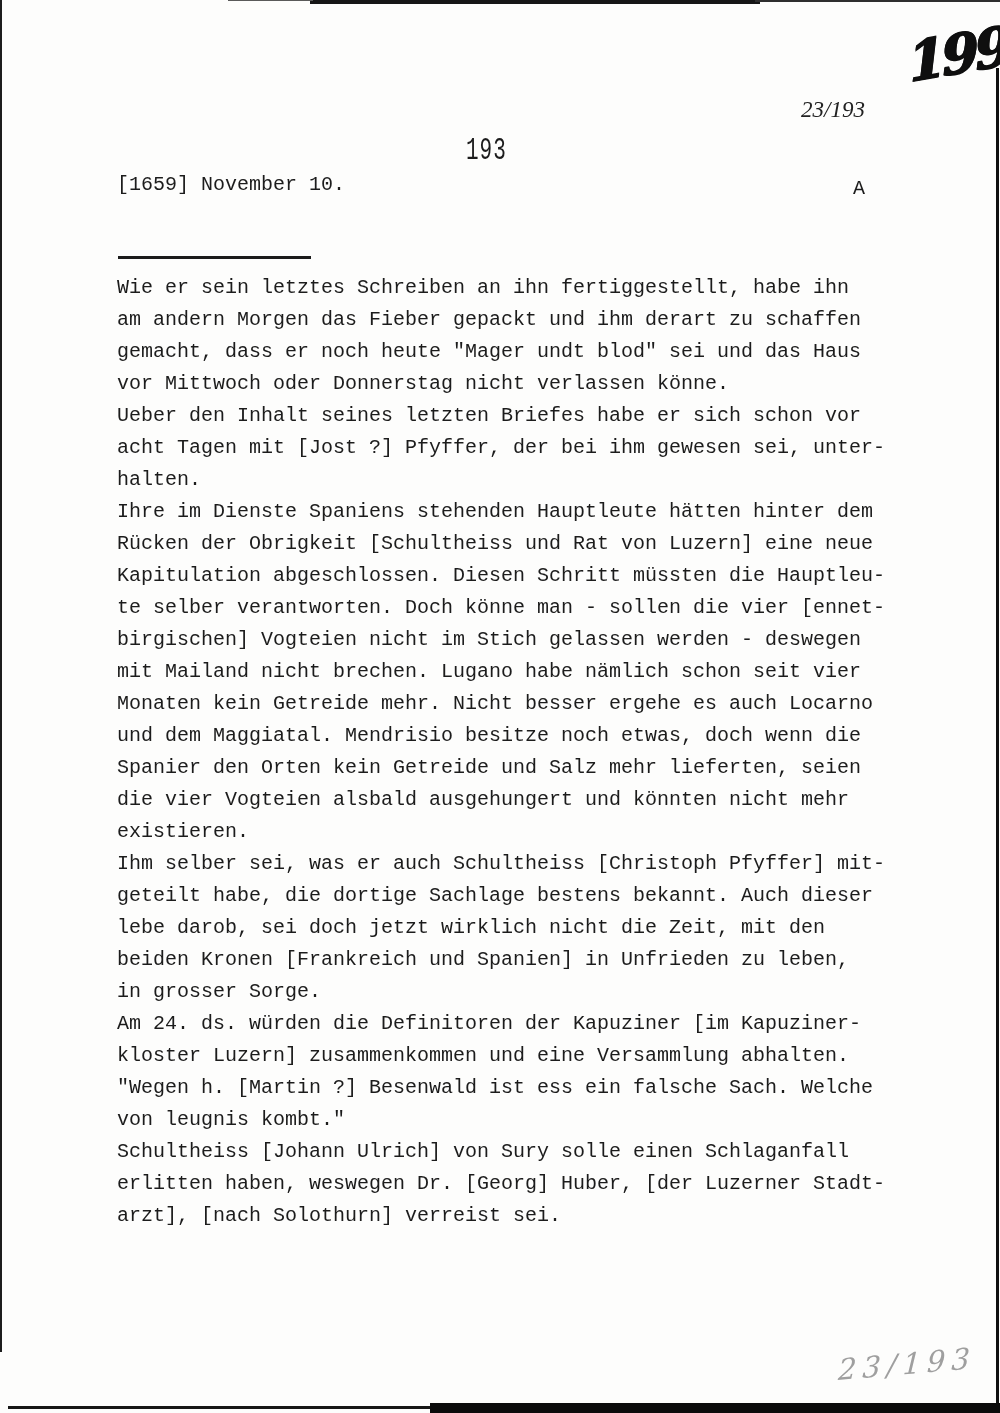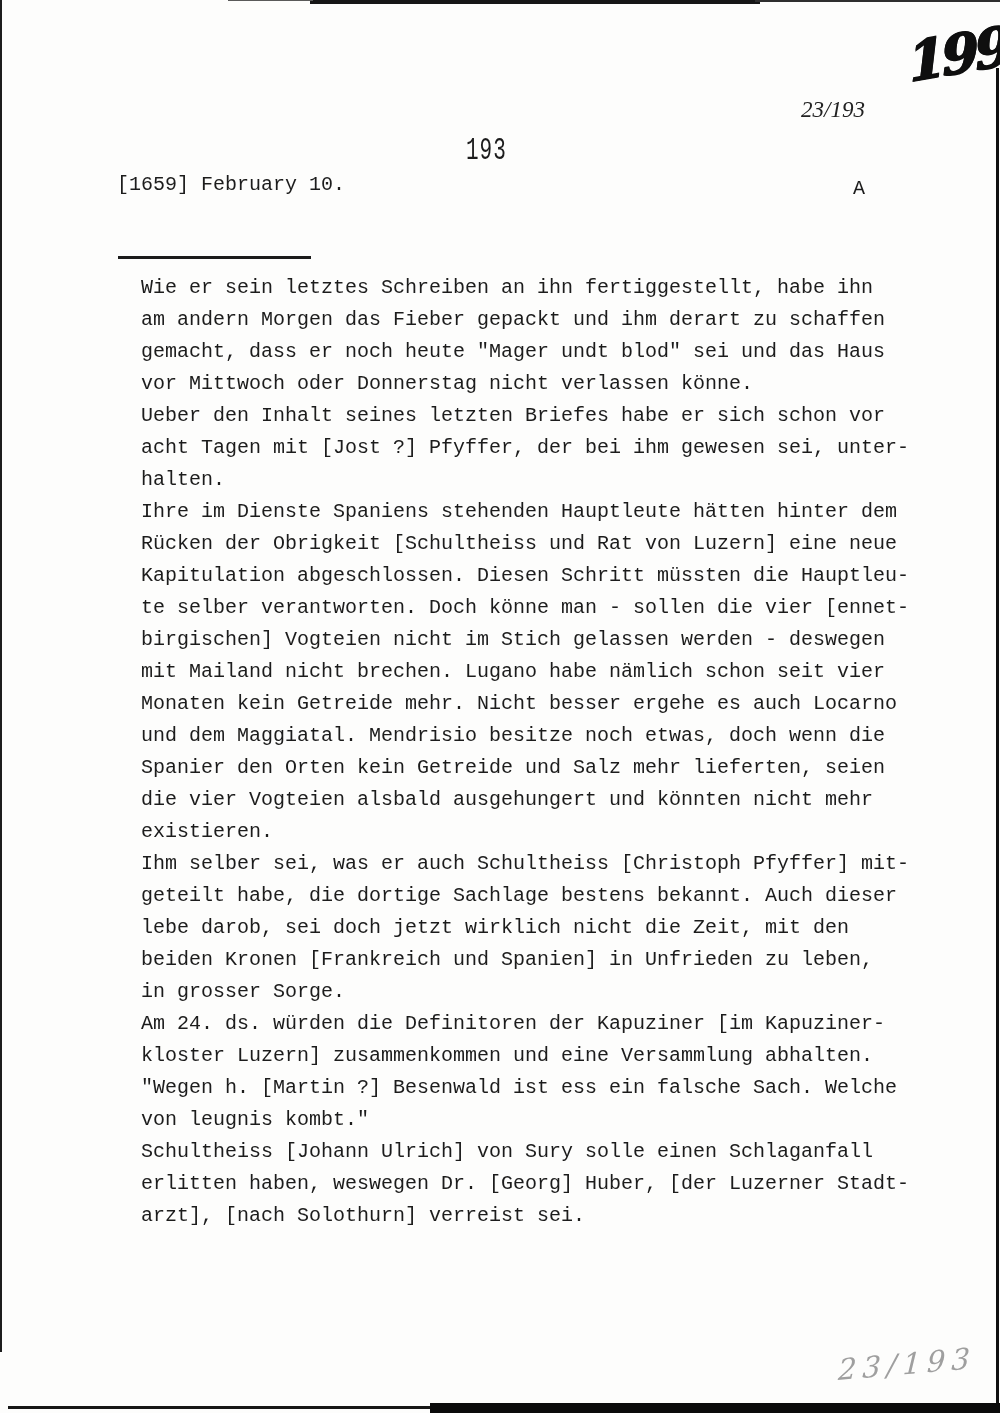--- a/index.html
+++ b/index.html
@@ -86,28 +86,28 @@
   <div class="abs edge" style="left:996px; top:68px; width:3px; height:1345px; background:#101010;"></div>
   <div class="abs edge" style="left:8px; top:1406px; width:424px; height:3px;"></div>
   <div class="abs edge" style="left:430px; top:1403px; width:570px; height:10px; background:#0b0b0b;"></div>
 
   <div class="abs hand-marker" style="left:908px; top:22px;">199</div>
 
   <div class="abs folio-stamp" style="left:801px; top:97px;">23/193</div>
 
   <div class="abs mono20 doc-number" style="left:466px; top:134px;">193</div>
 
-  <div class="abs mono20" style="left:117px; top:173px;">[1659] February 10.</div>
+  <div class="abs mono20" style="left:117px; top:173px;">[1659] November 10.</div>
 
   <div class="abs mono20" style="left:853px; top:177px;">A</div>
 
 
   <div class="abs title-underline" style="left:118px; top:256px; width:193px;"></div>
 
-  <div class="abs mono20 body-text" style="left:117px; top:272px;margin-left:24px;">Wie er sein letztes Schreiben an ihn fertiggestellt, habe ihn
+  <div class="abs mono20 body-text" style="left:117px; top:272px;">Wie er sein letztes Schreiben an ihn fertiggestellt, habe ihn
 am andern Morgen das Fieber gepackt und ihm derart zu schaffen
 gemacht, dass er noch heute "Mager undt blod" sei und das Haus
 vor Mittwoch oder Donnerstag nicht verlassen könne.
 Ueber den Inhalt seines letzten Briefes habe er sich schon vor
 acht Tagen mit [Jost ?] Pfyffer, der bei ihm gewesen sei, unter-
 halten.
 Ihre im Dienste Spaniens stehenden Hauptleute hätten hinter dem
 Rücken der Obrigkeit [Schultheiss und Rat von Luzern] eine neue
 Kapitulation abgeschlossen. Diesen Schritt müssten die Hauptleu-
 te selber verantworten. Doch könne man - sollen die vier [ennet-

